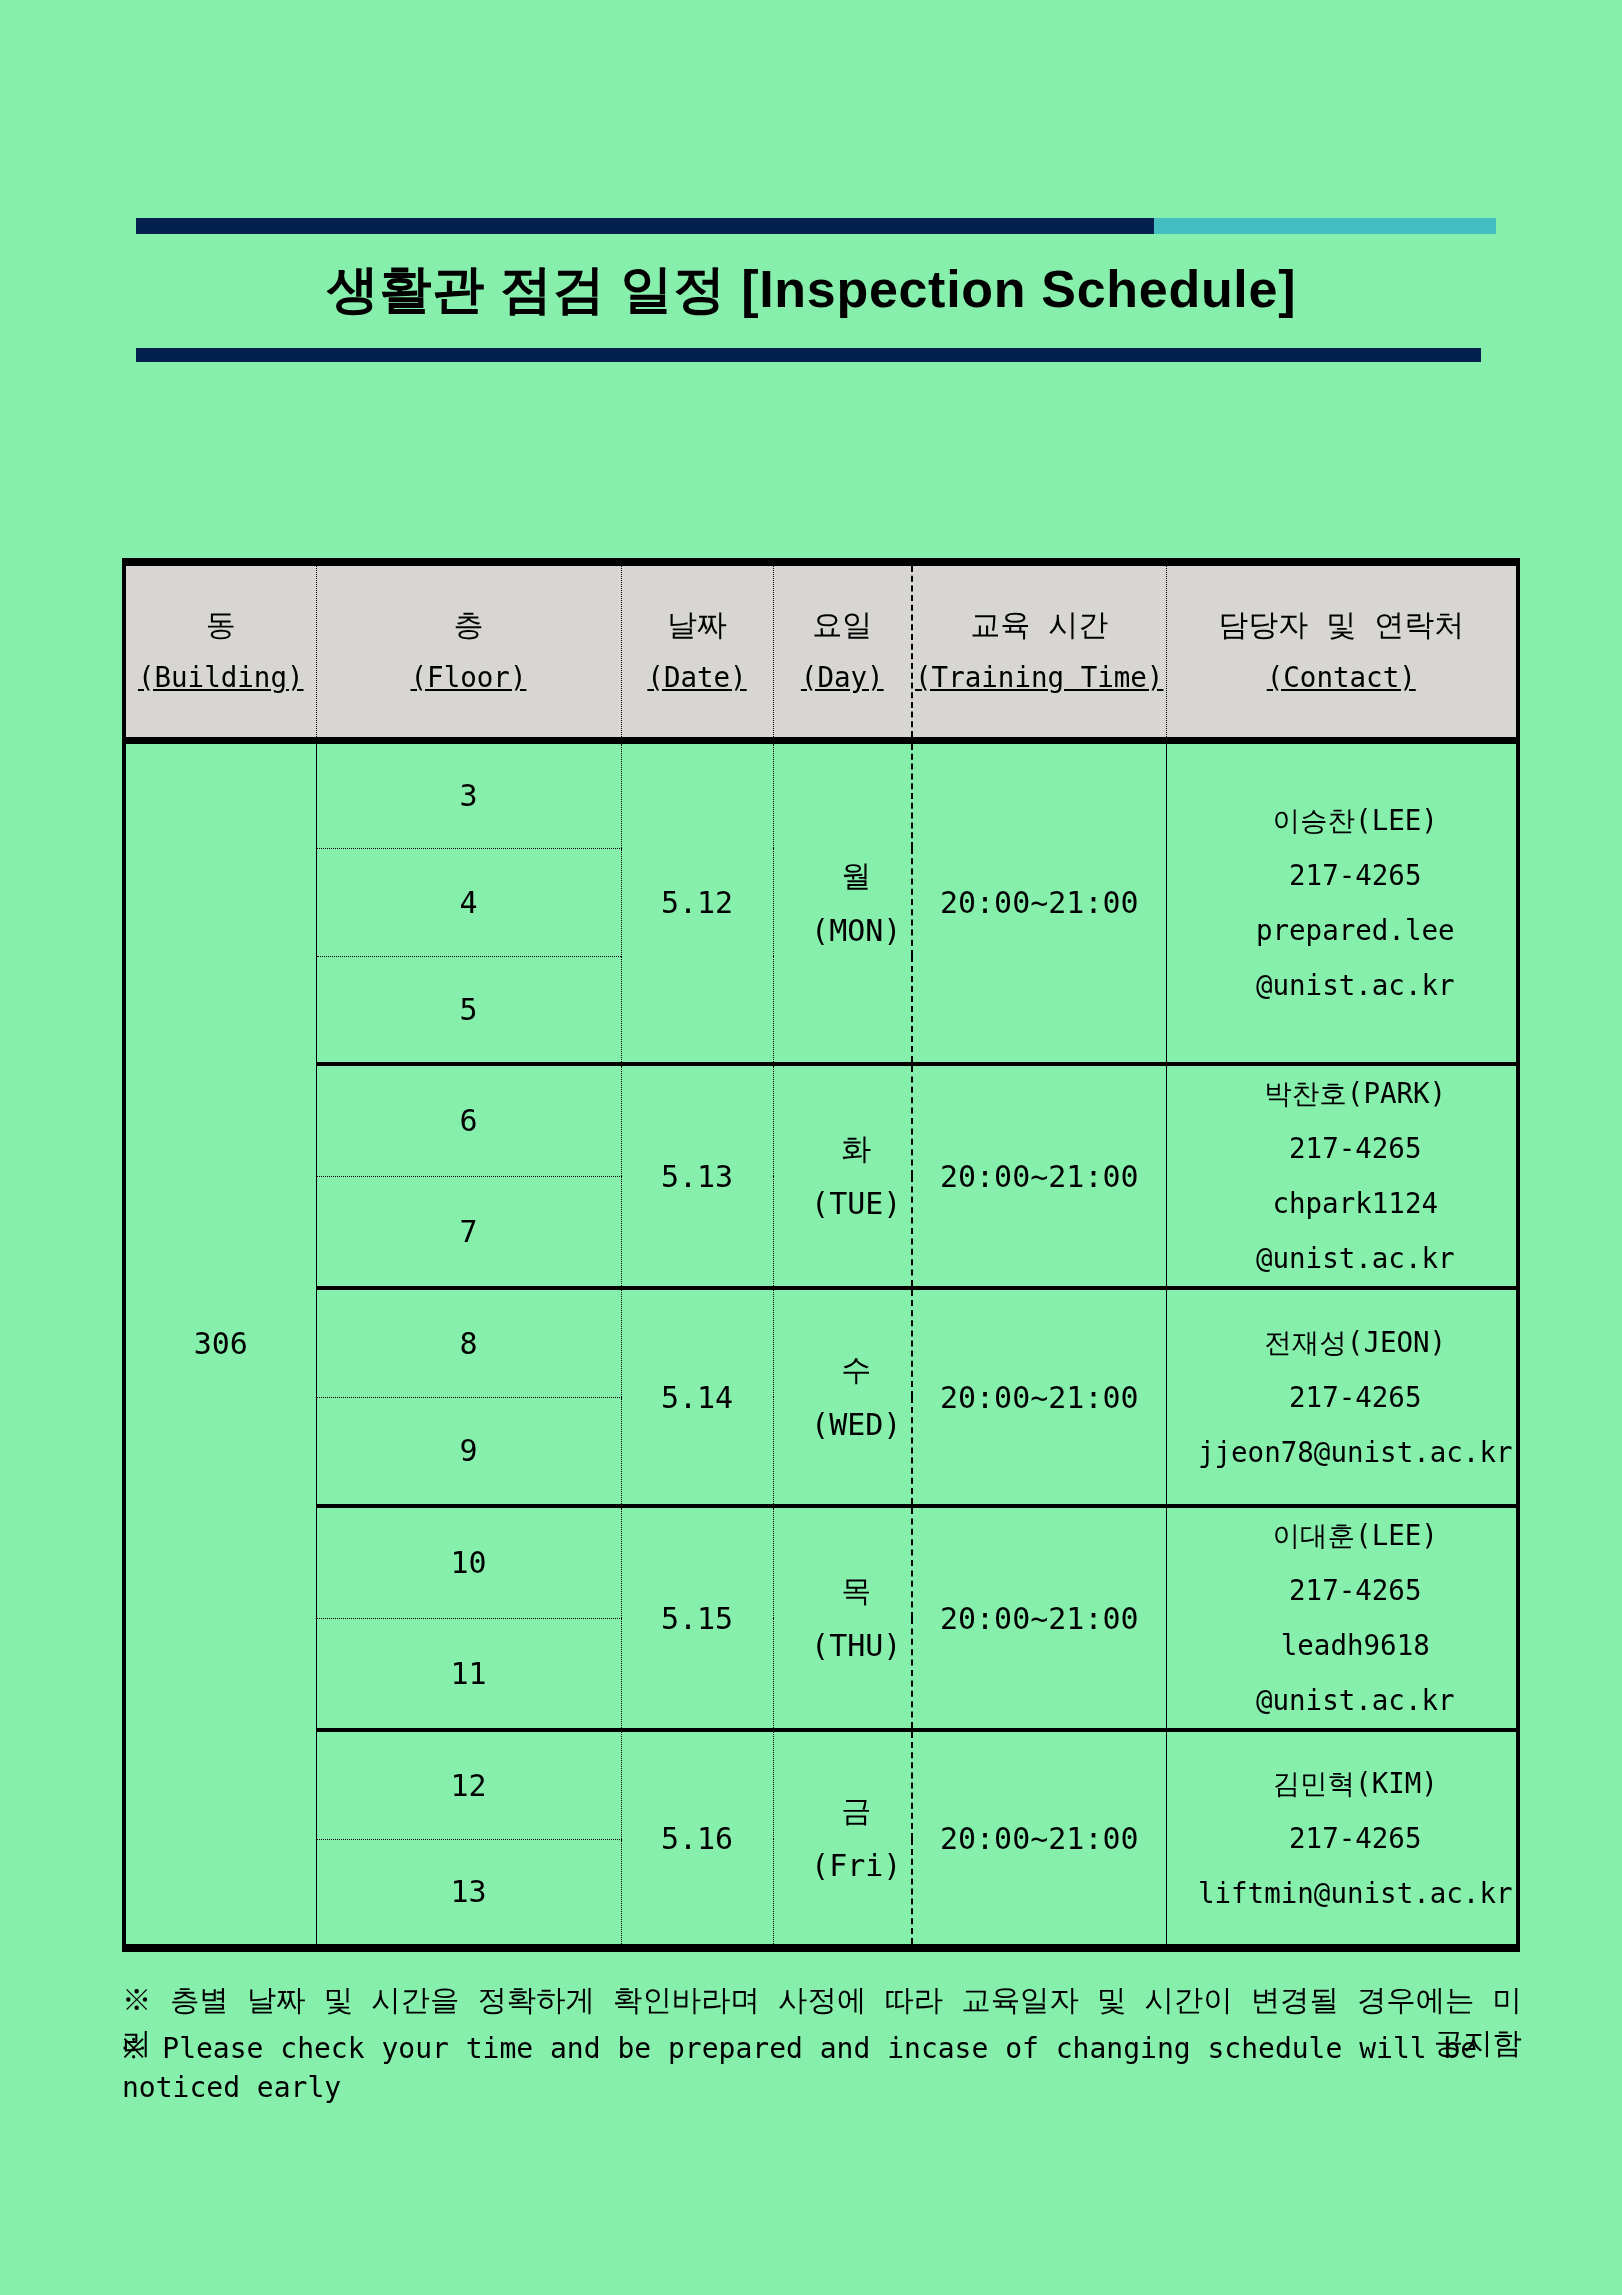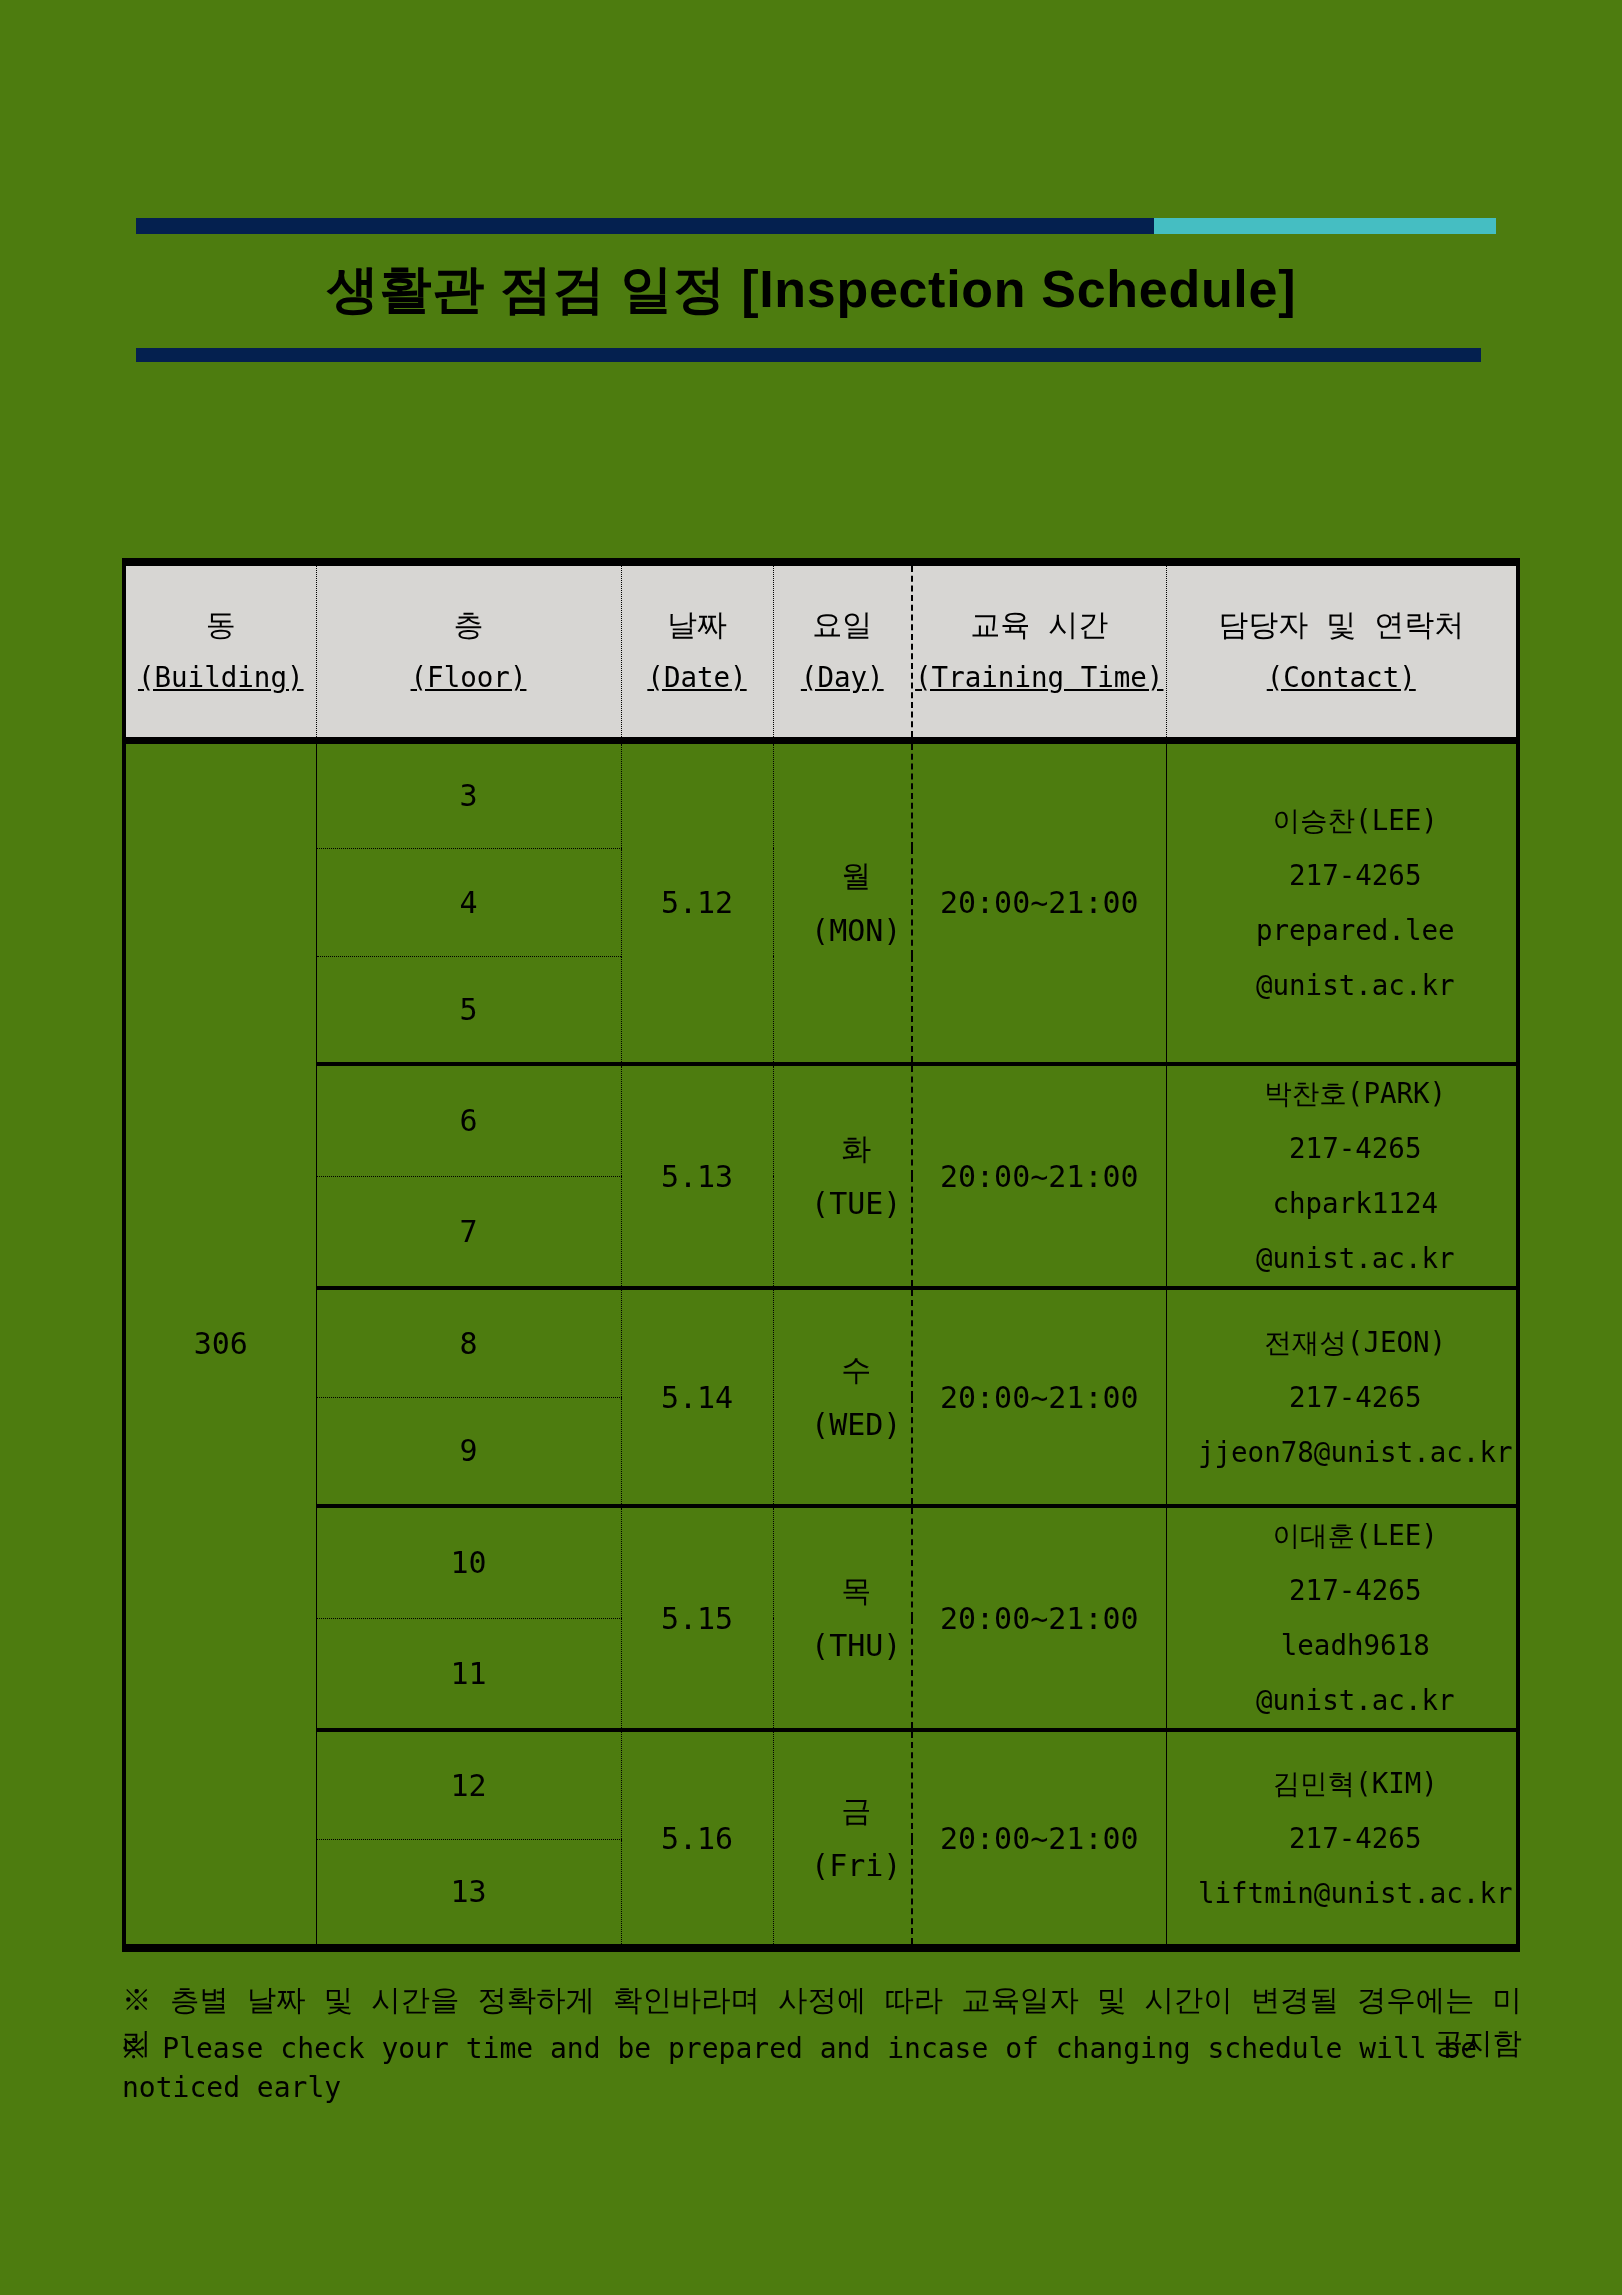--- a/index.html
+++ b/index.html
@@ -1,17 +1,17 @@
 <!DOCTYPE html>
 <html style="font-size:10.5px"><head>
 <meta charset="utf-8">
 <style>
   html,body { margin:0; padding:0; background:#ffffff; }
   .page {
-    position:relative; width:1623px; height:2295px; background:#4d7c0f;
+    position:relative; width:1623px; height:2295px; background:#86efac;
     font-family:"DejaVu Sans Mono","Liberation Mono",monospace; color:#000;
     overflow:hidden;
   }
 
   
   .bar-top { position:absolute; left:136px; top:218px; width:1360px; height:15.7px; display:flex; }
   .bar-top .navy-seg { width:1018px; height:100%; background:#04204f; }
   .bar-top .teal-seg { flex:1; height:100%; background:#45bec2; }
   .doc-title {
     position:absolute; left:0; top:257px; width:1623px; text-align:center;

